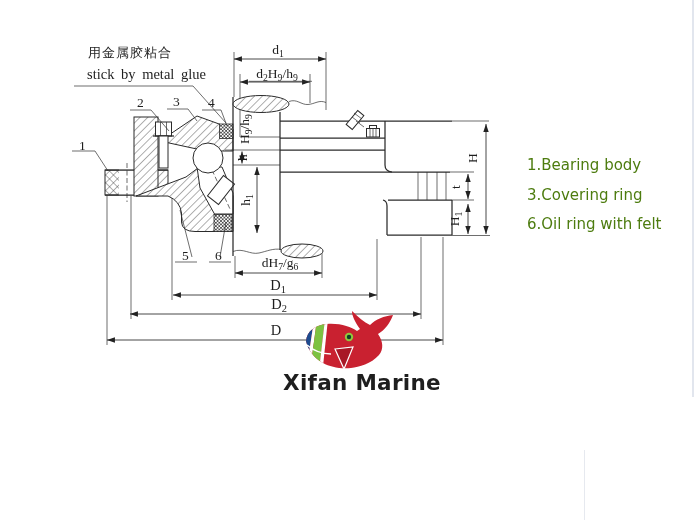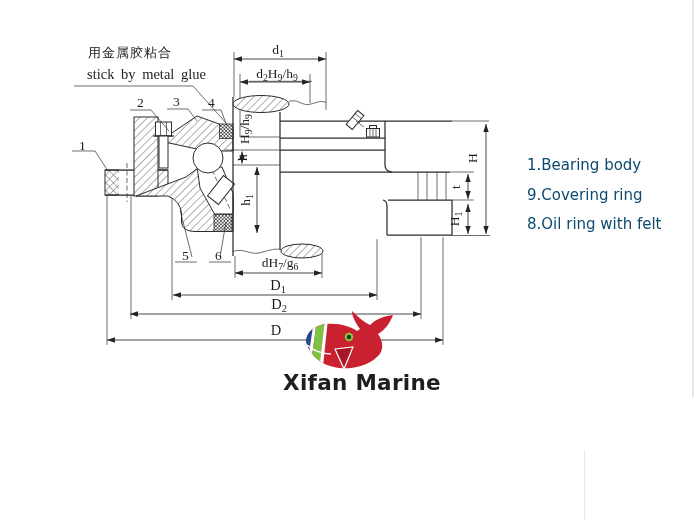--- a/index.html
+++ b/index.html
@@ -15,21 +15,21 @@
   .xhatched{fill:url(#xhatch);stroke:#2b2b2b;stroke-width:0.8;}
   .whitecut{fill:#ffffff;stroke:#2b2b2b;stroke-width:1;}
   text{fill:#1e1e1e;}
   .dimlbl{font-family:"Liberation Serif","DejaVu Serif",serif;font-size:13.5px;}
   .dimlbl-lg{font-family:"Liberation Serif","DejaVu Serif",serif;font-size:14.5px;}
   .callout{font-family:"Liberation Serif","DejaVu Serif",serif;font-size:13.5px;}
   .note-cn{font-family:"DejaVu Sans",sans-serif;font-size:13px;letter-spacing:1px;}
   .note-en{font-family:"Liberation Serif","DejaVu Serif",serif;font-size:14.5px;word-spacing:3px;}
   .logo-text{font-family:"DejaVu Sans",sans-serif;font-size:21.5px;font-weight:bold;letter-spacing:0.3px;}
   
-  .parts-list{position:absolute;left:527px;top:151px;color:#0c4a6e;
+  .parts-list{position:absolute;left:527px;top:151px;color:#4d7c0f;
               font-family:"DejaVu Sans",sans-serif;font-size:15px;line-height:29.7px;}
   .parts-list div{white-space:nowrap;}
   
   .edge-a{position:absolute;left:692px;top:0;width:2px;height:397px;background:#e2e6ee;}
   .edge-b{position:absolute;left:584px;top:450px;width:1px;height:70px;background:#e6e9ef;}
 </style>
 </head>
 <body>
 
 <div class="canvas">
@@ -205,20 +205,20 @@
     <path d="M335,349 L353,347 L344,369 Z" stroke="#ffffff" stroke-width="1.2" fill="#a81726"></path>
     <circle cx="349" cy="337" r="4.2" fill="#8fc73e"></circle>
     <circle cx="349" cy="337" r="2.2" fill="#103d29"></circle>
     <path d="M307,345 C314,351 322,354 331,354" stroke="#ffffff" stroke-width="1.3" fill="none"></path>
     <text class="logo-text" x="283" y="390" fill="#14569f">Xifan Marine</text>
   </g>
 </svg>
 
 <div class="parts-list">
   <div>1.Bearing body</div>
-  <div>9.Covering ring</div>
-  <div>8.Oil ring with felt</div>
+  <div>3.Covering ring</div>
+  <div>6.Oil ring with felt</div>
 </div>
 
 <div class="edge-a"></div>
 <div class="edge-b"></div>
 
 </div>
 
 </body></html>

